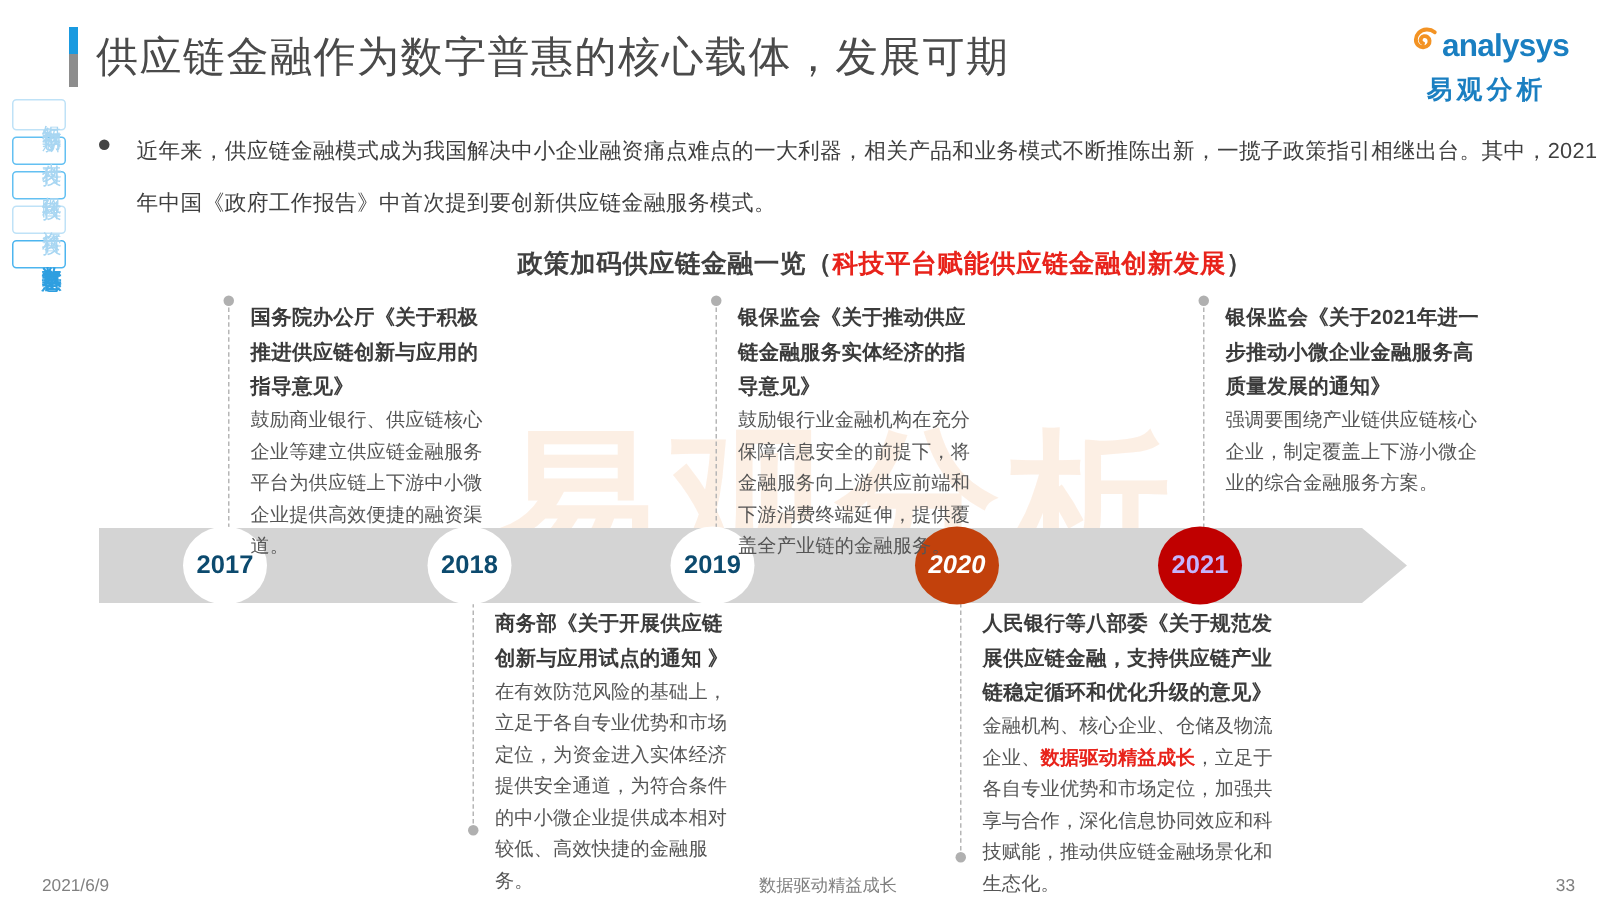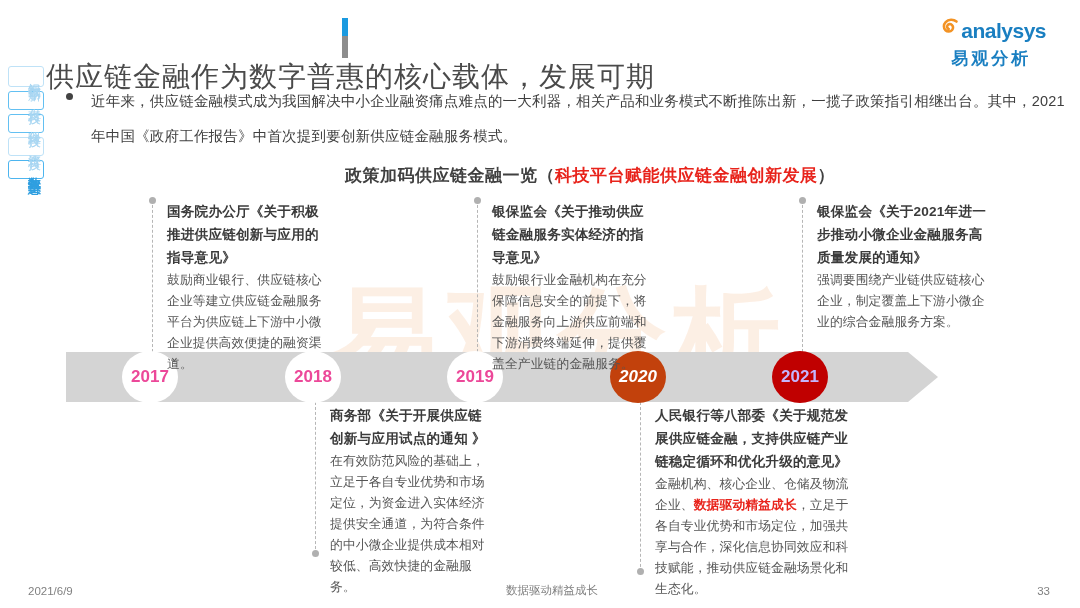--- a/index.html
+++ b/index.html
@@ -29,21 +29,20 @@
     z-index: 0;
   }
   .watermark.orange { color: #fbe2cf; left: 330px; }
 
   
   .title-wrap {
     position: absolute;
     left: 46px; top: 18px;
     display: flex; align-items: center;
     z-index: 5;
-    flex-direction: column;
   }
   .title-bar {
     width: 6px; height: 40px;
     margin-right: 12px;
     background: linear-gradient(to bottom, #1a9ae0 0%, #1a9ae0 45%, #8d8d8d 45%, #8d8d8d 100%);
   }
   .title-text {
     font-size: 28px;
     color: #4a4a4a;
     letter-spacing: 1px;
@@ -147,21 +146,21 @@
   .circle {
     position: absolute;
     width: 56px; height: 52px;
     border-radius: 50%;
     display: flex; align-items: center; justify-content: center;
     font-size: 17px;
     font-weight: bold;
     z-index: 4;
     top: 351px;
   }
-  .circle.white { background: #ffffff; color: #ec4899; }
+  .circle.white { background: #ffffff; color: #0c4a6e; }
   .circle.blue  { background: #c2410c; color: #ffffff; font-style: italic; }
   .circle.red   { background: #c00000; color: #c4b5fd; }
 
   
   .conn {
     position: absolute;
     border-left: 1.4px dashed #b6b6b6;
     z-index: 3;
   }
   .conn .dot {

